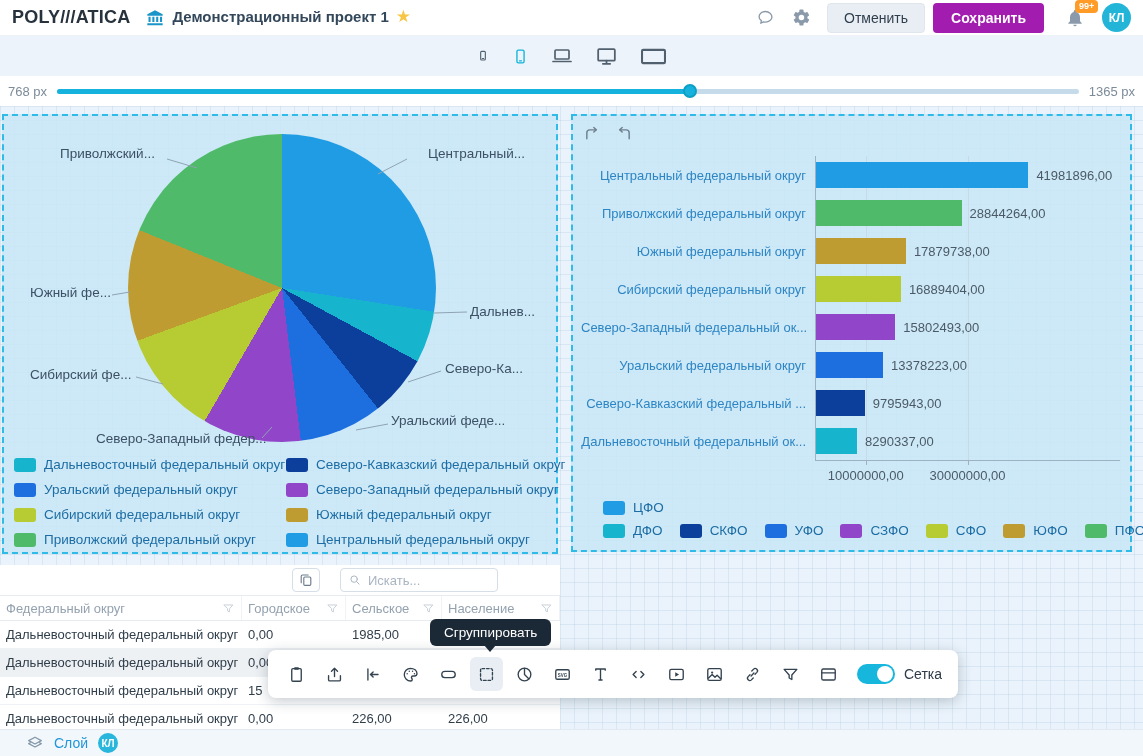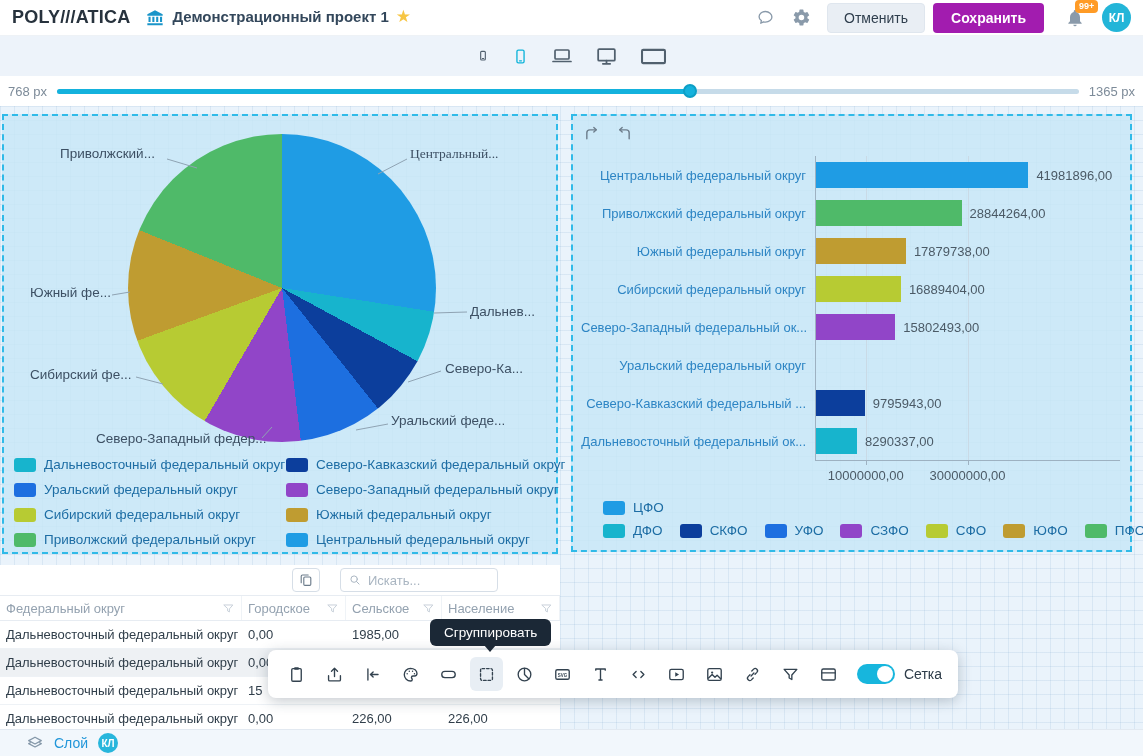--- a/index.html
+++ b/index.html
@@ -202,21 +202,21 @@
           <line x1="403" y1="43" x2="374" y2="58" stroke="#8fa3b3" stroke-width="1"></line>
           <line x1="430" y1="197" x2="463" y2="196" stroke="#8fa3b3" stroke-width="1"></line>
           <line x1="437" y1="255" x2="404" y2="266" stroke="#8fa3b3" stroke-width="1"></line>
           <line x1="384" y1="308" x2="352" y2="314" stroke="#8fa3b3" stroke-width="1"></line>
           <line x1="258" y1="322" x2="268" y2="311" stroke="#8fa3b3" stroke-width="1"></line>
           <line x1="132" y1="261" x2="159" y2="268" stroke="#8fa3b3" stroke-width="1"></line>
           <line x1="108" y1="179" x2="126" y2="176" stroke="#8fa3b3" stroke-width="1"></line>
           <line x1="163" y1="43" x2="193" y2="52" stroke="#8fa3b3" stroke-width="1"></line>
         </svg>
       <div>
-          <div class="callout" style="left: 406px; top: 30px; font-family: Liberation Serif, serif;">Центральный...</div>
+          <div class="callout" style="left: 424px; top: 30px;">Центральный...</div>
           <div class="callout" style="left: 466px; top: 188px;">Дальнев...</div>
           <div class="callout" style="left: 441px; top: 245px;">Северо-Ка...</div>
           <div class="callout" style="left: 387px; top: 297px;">Уральский феде...</div>
           <div class="callout" style="left: 92px; top: 315px;">Северо-Западный федер...</div>
           <div class="callout" style="left: 26px; top: 251px;">Сибирский фе...</div>
           <div class="callout" style="left: 26px; top: 169px;">Южный фе...</div>
           <div class="callout" style="left: 56px; top: 30px;">Приволжский...</div>
         </div>
       <div class="pie-legend">
           <span class="legend-item">
@@ -301,20 +301,24 @@
             </div>
             <div class="bar-row">
               <div class="bar-cat">Северо-Западный федеральный ок...</div>
               <div class="bar-plot">
                 <div class="bar" style="width:80.3px;background:#9145c8"></div>
                 <span class="bar-val">15802493,00</span>
               </div>
             </div>
             <div class="bar-row">
               <div class="bar-cat">Уральский федеральный округ</div>
+              <div class="bar-plot">
+                <div class="bar" style="width:68.0px;background:#1d6fe0"></div>
+                <span class="bar-val">13378223,00</span>
+              </div>
             </div>
             <div class="bar-row">
               <div class="bar-cat">Северо-Кавказский федеральный ...</div>
               <div class="bar-plot">
                 <div class="bar" style="width:49.8px;background:#0c3e9c"></div>
                 <span class="bar-val">9795943,00</span>
               </div>
             </div>
             <div class="bar-row">
               <div class="bar-cat">Дальневосточный федеральный ок...</div>

